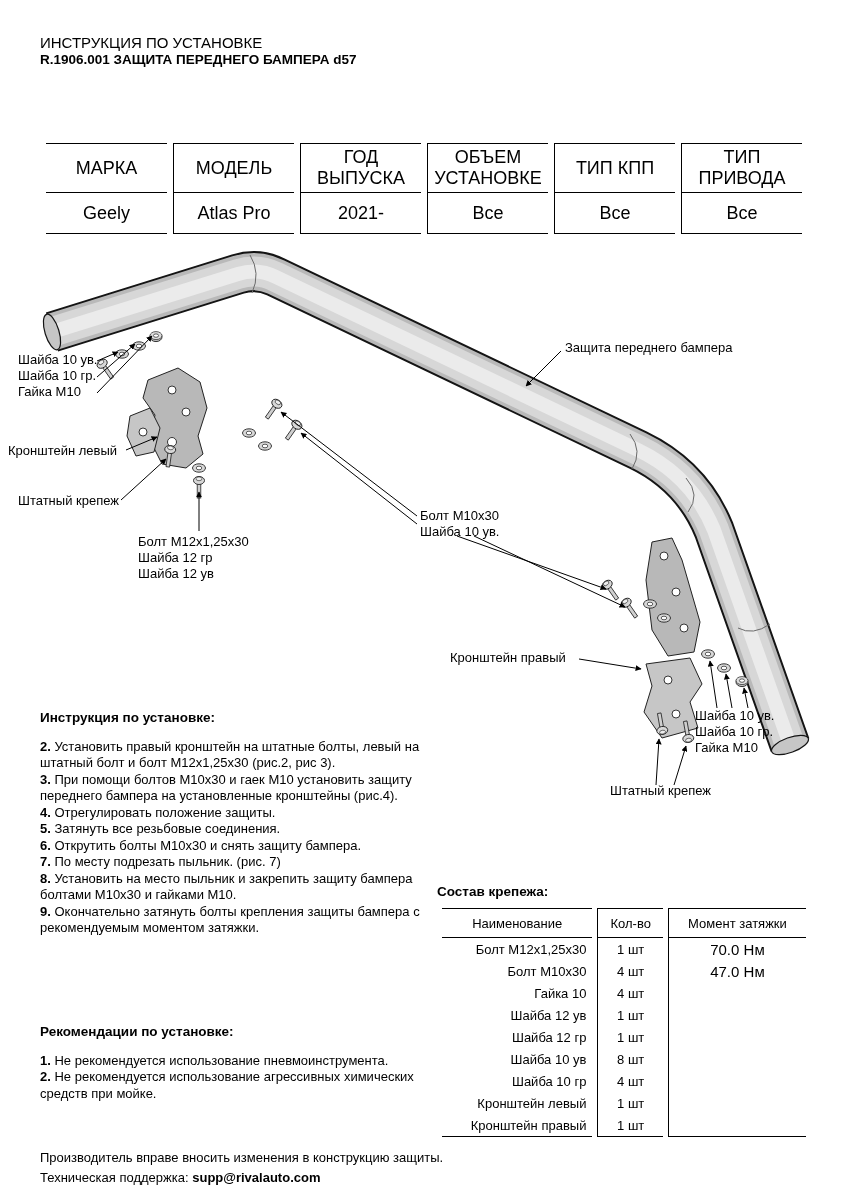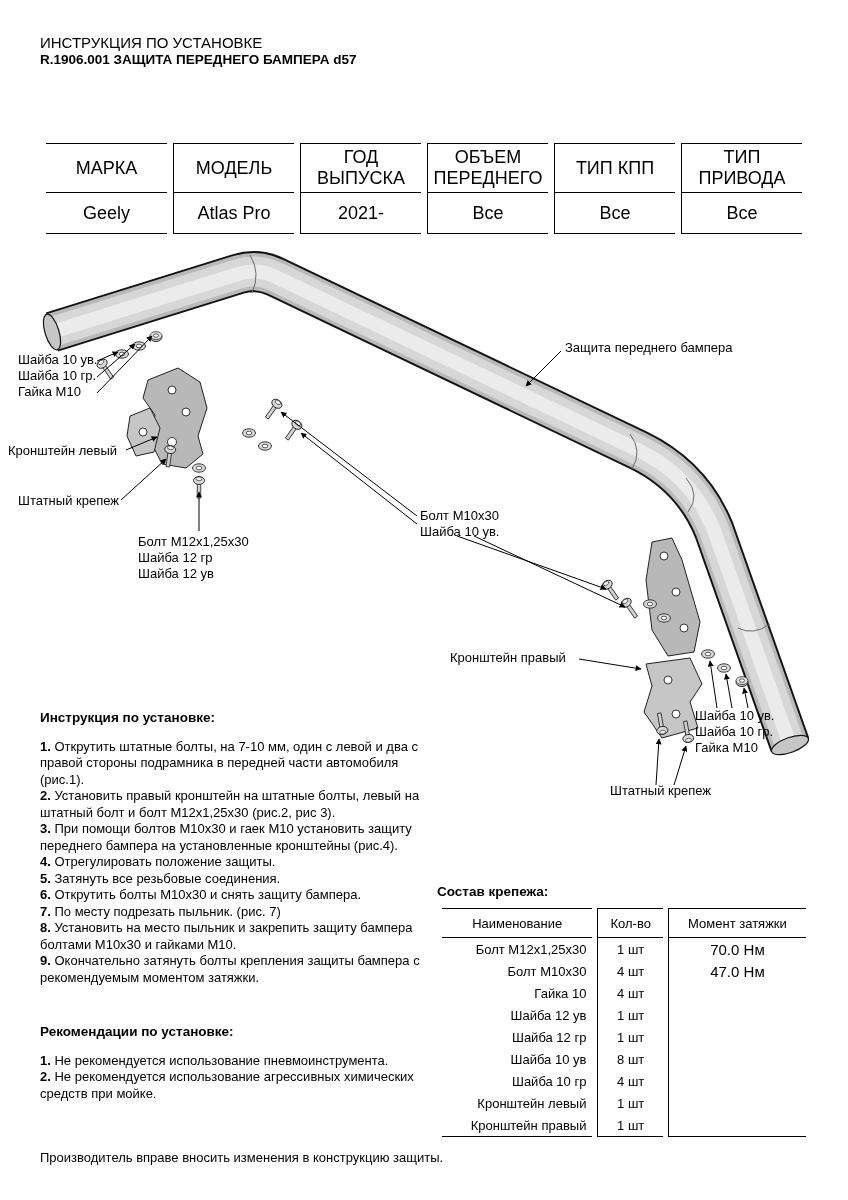--- a/index.html
+++ b/index.html
@@ -103,21 +103,21 @@
 
   <div id="vehicle-wrap" class="abs">
     <table class="veh">
       <thead>
         <tr>
           <td>МАРКА</td>
           <td>МОДЕЛЬ</td>
           <td>ГОД
 ВЫПУСКА</td>
           <td>ОБЪЕМ
-ПЕРЕДНЕГО</td>
+УСТАНОВКЕ</td>
           <td>ТИП КПП</td>
           <td>ТИП
 ПРИВОДА</td>
         </tr>
       </thead>
       <tbody>
         <tr>
           <td>Geely</td>
           <td>Atlas Pro</td>
           <td>2021-</td>
@@ -264,21 +264,20 @@
       <div>Гайка М10</div>
     </div>
     <div class="dlabel" style="left:610px; top:543px;">
       <div>Штатный крепеж</div>
     </div>
   </div>
 
   <div id="instructions" class="abs">
     <p class="block-title">Инструкция по установке:</p>
     <div>
-        <p class="inst-item"><b>1. </b><span>Открутить штатные болты, на 7-10 мм, один с левой и два с правой стороны подрамника в передней части автомобиля (рис.1).</span></p>
         <p class="inst-item"><b>2. </b><span>Установить правый кронштейн на штатные болты, левый на штатный болт и болт М12х1,25х30 (рис.2, рис 3).</span></p>
         <p class="inst-item"><b>3. </b><span>При помощи болтов М10х30 и гаек М10 установить защиту переднего бампера на установленные кронштейны (рис.4).</span></p>
         <p class="inst-item"><b>4. </b><span>Отрегулировать положение защиты.</span></p>
         <p class="inst-item"><b>5. </b><span>Затянуть все резьбовые соединения.</span></p>
         <p class="inst-item"><b>6. </b><span>Открутить болты М10х30 и снять защиту бампера.</span></p>
         <p class="inst-item"><b>7. </b><span>По месту подрезать пыльник. (рис. 7)</span></p>
         <p class="inst-item"><b>8. </b><span>Установить на место пыльник и закрепить защиту бампера болтами М10х30 и гайками М10.</span></p>
         <p class="inst-item"><b>9. </b><span>Окончательно затянуть болты крепления защиты бампера с рекомендуемым моментом затяжки.</span></p>
       </div>
   </div>
@@ -346,15 +345,19 @@
             <td>Кронштейн правый</td>
             <td>1 шт</td>
             <td></td>
           </tr>
         </tbody>
     </table>
   </div>
 
   <div id="doc-footer" class="abs">
     <div>Производитель вправе вносить изменения в конструкцию защиты.</div>
+    <div>
+      <span>Техническая поддержка:</span>
+      <b>supp@rivalauto.com</b>
+    </div>
   </div>
 
 </div>
 
 </body></html>

